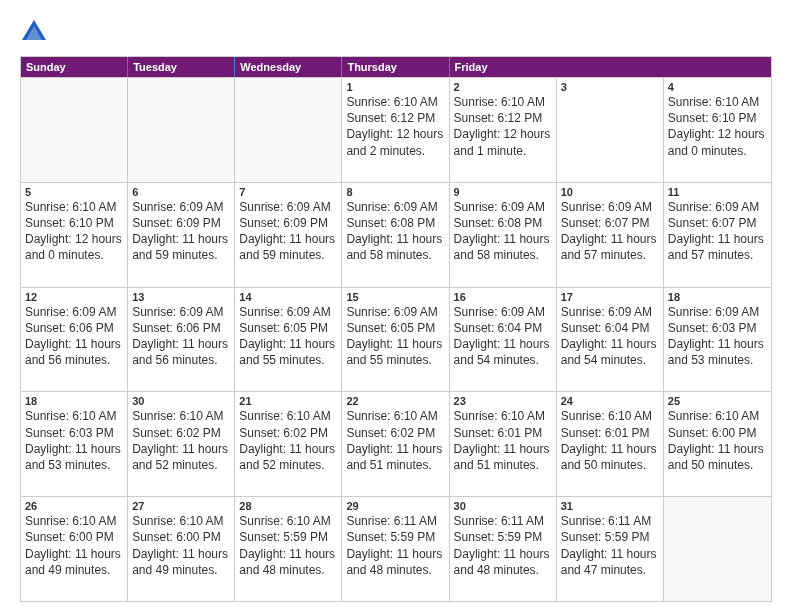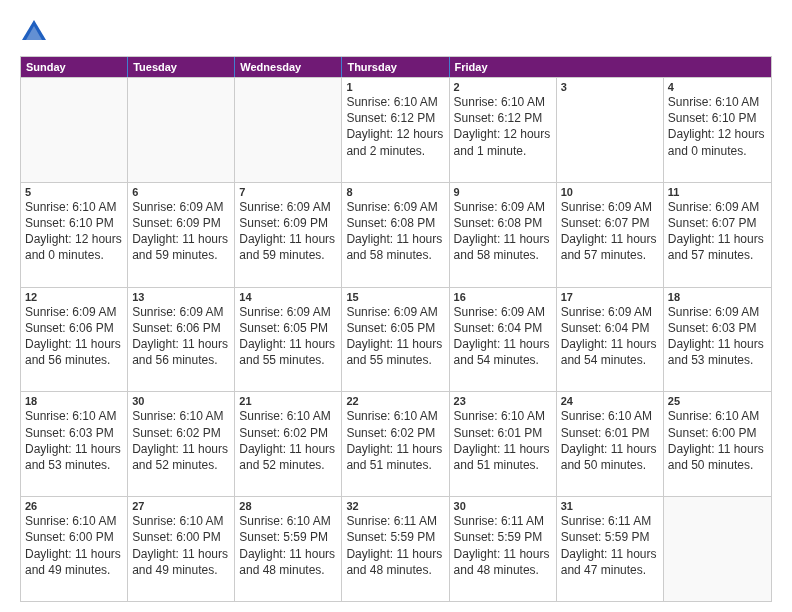--- a/index.html
+++ b/index.html
@@ -342,21 +342,21 @@
 and 49 minutes.</div>
           </div>
           <div class="cal-cell">
             <div class="day-num">28</div>
             <div class="day-info">Sunrise: 6:10 AM
 Sunset: 5:59 PM
 Daylight: 11 hours
 and 48 minutes.</div>
           </div>
           <div class="cal-cell">
-            <div class="day-num">32</div>
+            <div class="day-num">29</div>
             <div class="day-info">Sunrise: 6:11 AM
 Sunset: 5:59 PM
 Daylight: 11 hours
 and 48 minutes.</div>
           </div>
           <div class="cal-cell">
             <div class="day-num">30</div>
             <div class="day-info">Sunrise: 6:11 AM
 Sunset: 5:59 PM
 Daylight: 11 hours

